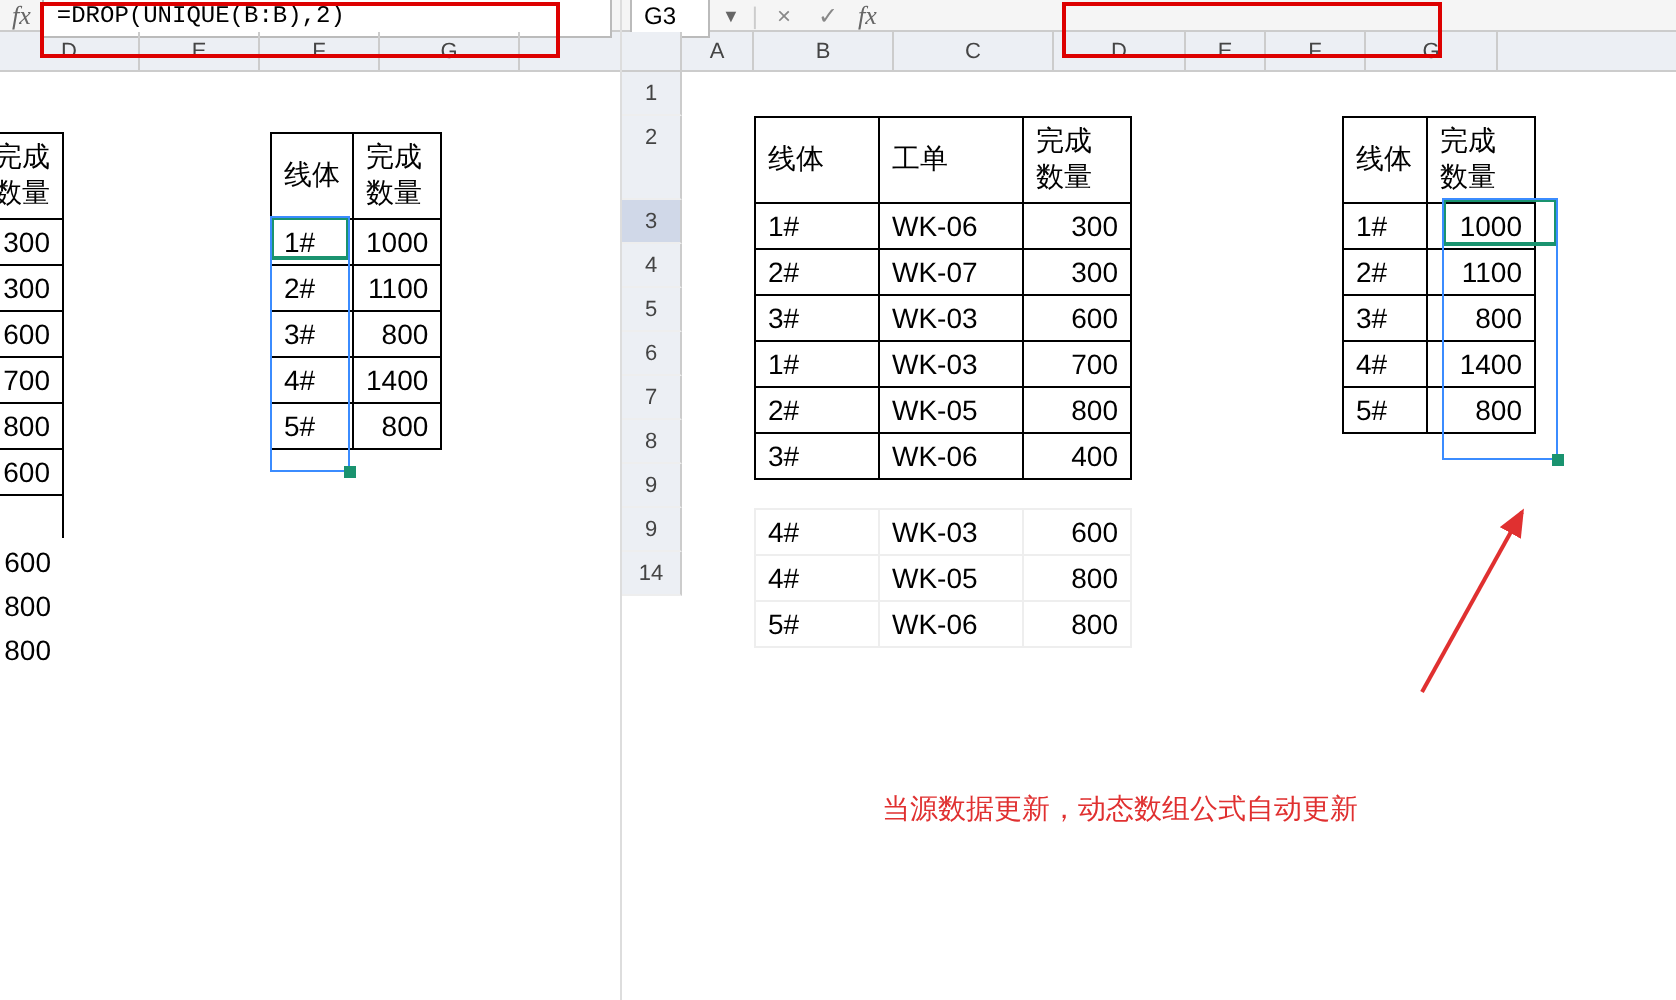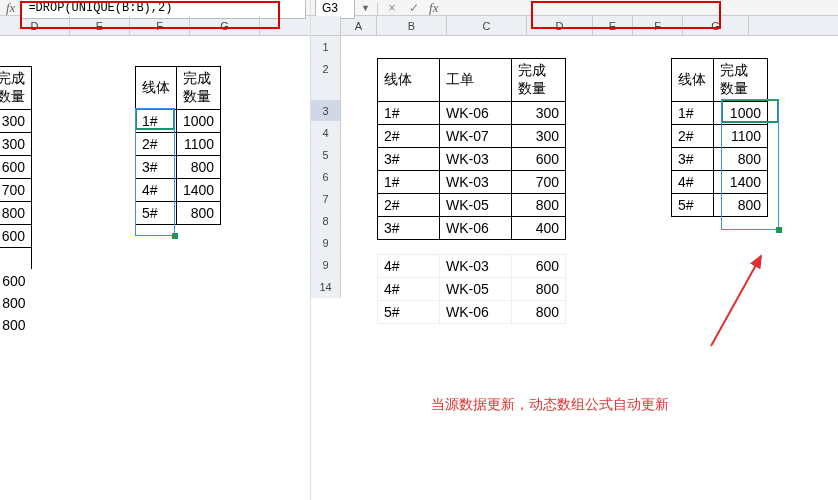--- a/index.html
+++ b/index.html
@@ -373,16 +373,16 @@
 
       <svg class="arrow" style="left:360px;top:210px" width="80" height="110">
         <defs>
             <marker id="ah" markerWidth="8" markerHeight="8" refX="6" refY="3" orient="auto">
               <path d="M0,0 L7,3 L0,6 Z" fill="#e03030"></path>
             </marker>
           </defs>
         <line x1="10" y1="100" x2="60" y2="10" stroke="#e03030" stroke-width="2" marker-end="url(#ah)"></line>
       </svg>
 
-      <div class="redtext" style="left:90px;top:360px">当源数据更新，动态数组公式自动更新</div>
+      <div class="redtext" style="left:100px;top:360px">当源数据更新，动态数组公式自动更新</div>
     </div>
   </div>
 </div>
 
 </body></html>

